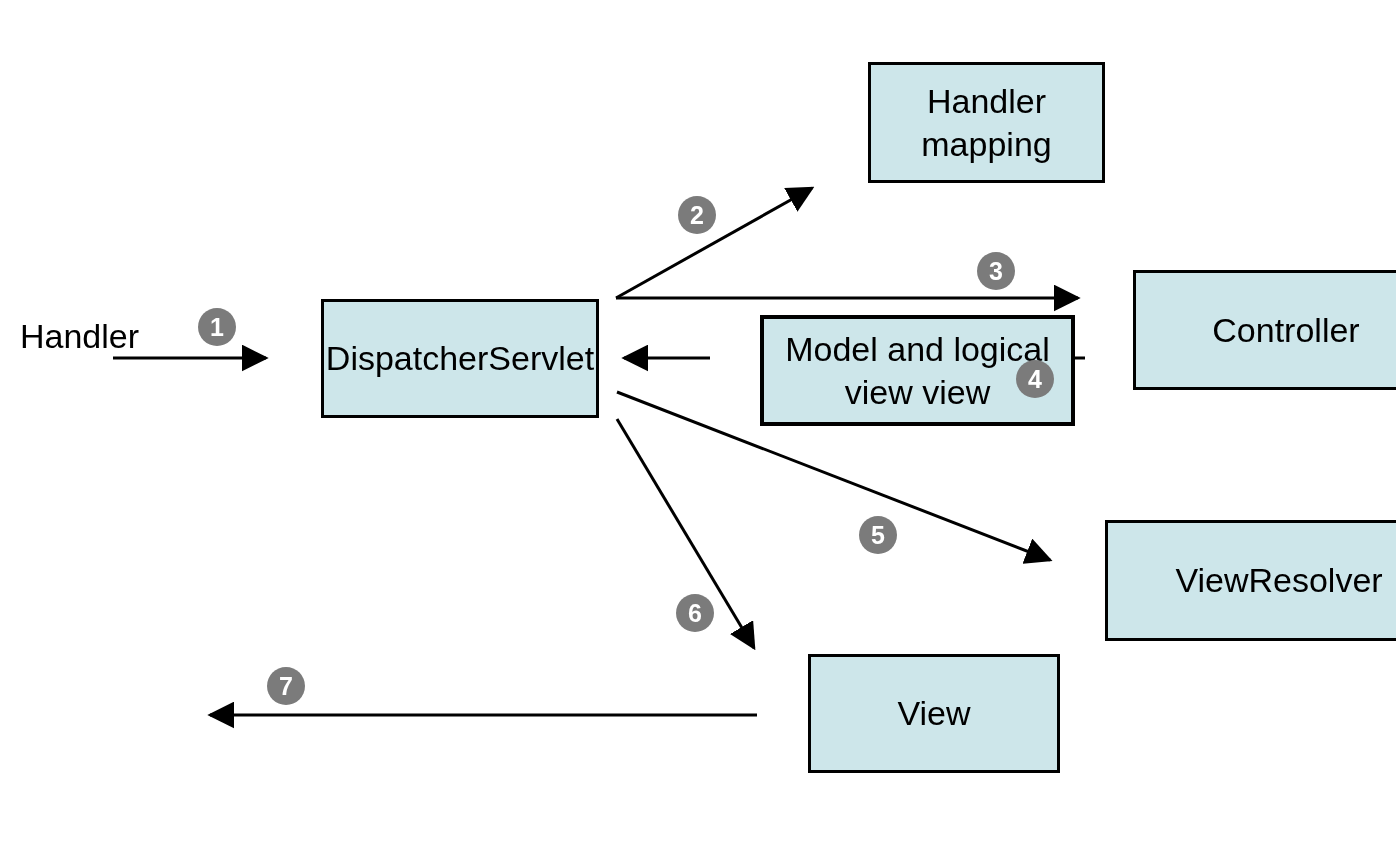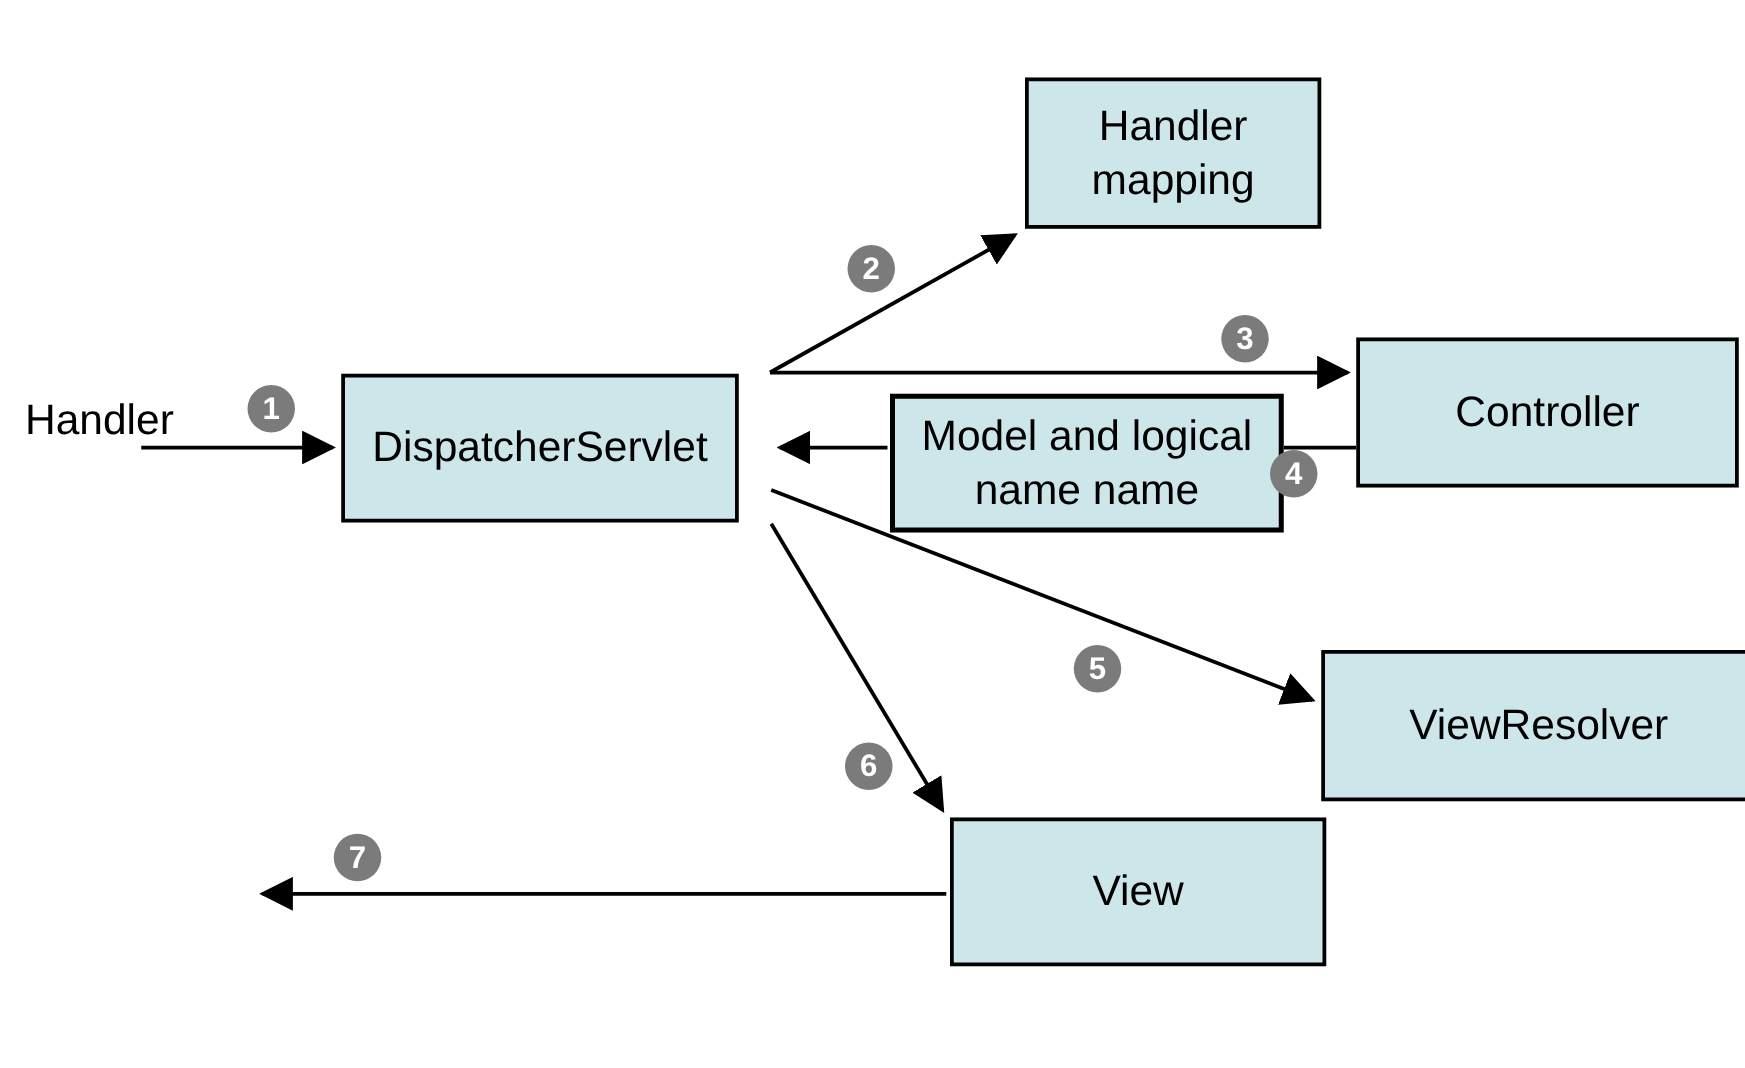--- a/index.html
+++ b/index.html
@@ -18,27 +18,28 @@
   svg.edges{position:absolute;left:0;top:0;width:1396px;height:854px;}
   svg.edges line{stroke:var(--edge);stroke-width:3;}
   .node{
     position:absolute;
     background:var(--node-fill);
     border:3px solid var(--node-border);
     display:flex;align-items:center;justify-content:center;
     text-align:center;
     font-size:34px;line-height:1.25;
     padding:4px 8px;
+    margin-left:48px;
   }
-  .node-dispatcher{left:273px;top:299px;width:318px;height:119px;}
+  .node-dispatcher{left:273px;top:299px;width:278px;height:119px;}
   .node-handler{left:820px;top:62px;width:237px;height:121px;}
   .node-controller{left:1085px;top:270px;width:306px;height:120px;}
   .node-model{left:712px;top:315px;width:315px;height:111px;border-width:4px;}
   .node-resolver{left:1057px;top:520px;width:348px;height:121px;text-align:center;}
-  .node-view{left:760px;top:654px;width:301px;height:119px;}
+  .node-view{left:760px;top:654px;width:252px;height:119px;}
   .flow-label{
     position:absolute;font-size:34px;line-height:38px;white-space:nowrap;
   }
   .label-request{left:20px;top:317px;}
   .label-response{left:332px;top:666px;}
   .badge{
     position:absolute;width:38px;height:38px;border-radius:50%;
     background:var(--badge);color:var(--badge-text);
     display:flex;align-items:center;justify-content:center;
     font-size:25px;font-weight:bold;
@@ -75,21 +76,21 @@
   <div class="node node-dispatcher">
     <span>DispatcherServlet</span>
   </div>
   <div class="node node-handler">
     <span>Handler mapping</span>
   </div>
   <div class="node node-controller">
     <span>Controller</span>
   </div>
   <div class="node node-model">
-    <span>Model and logical name name</span>
+    <span>Model and logical view view</span>
   </div>
   <div class="node node-resolver">
     <span>ViewResolver</span>
   </div>
   <div class="node node-view">
     <span>View</span>
   </div>
 
   <div class="flow-label label-request">Handler</div>
 

